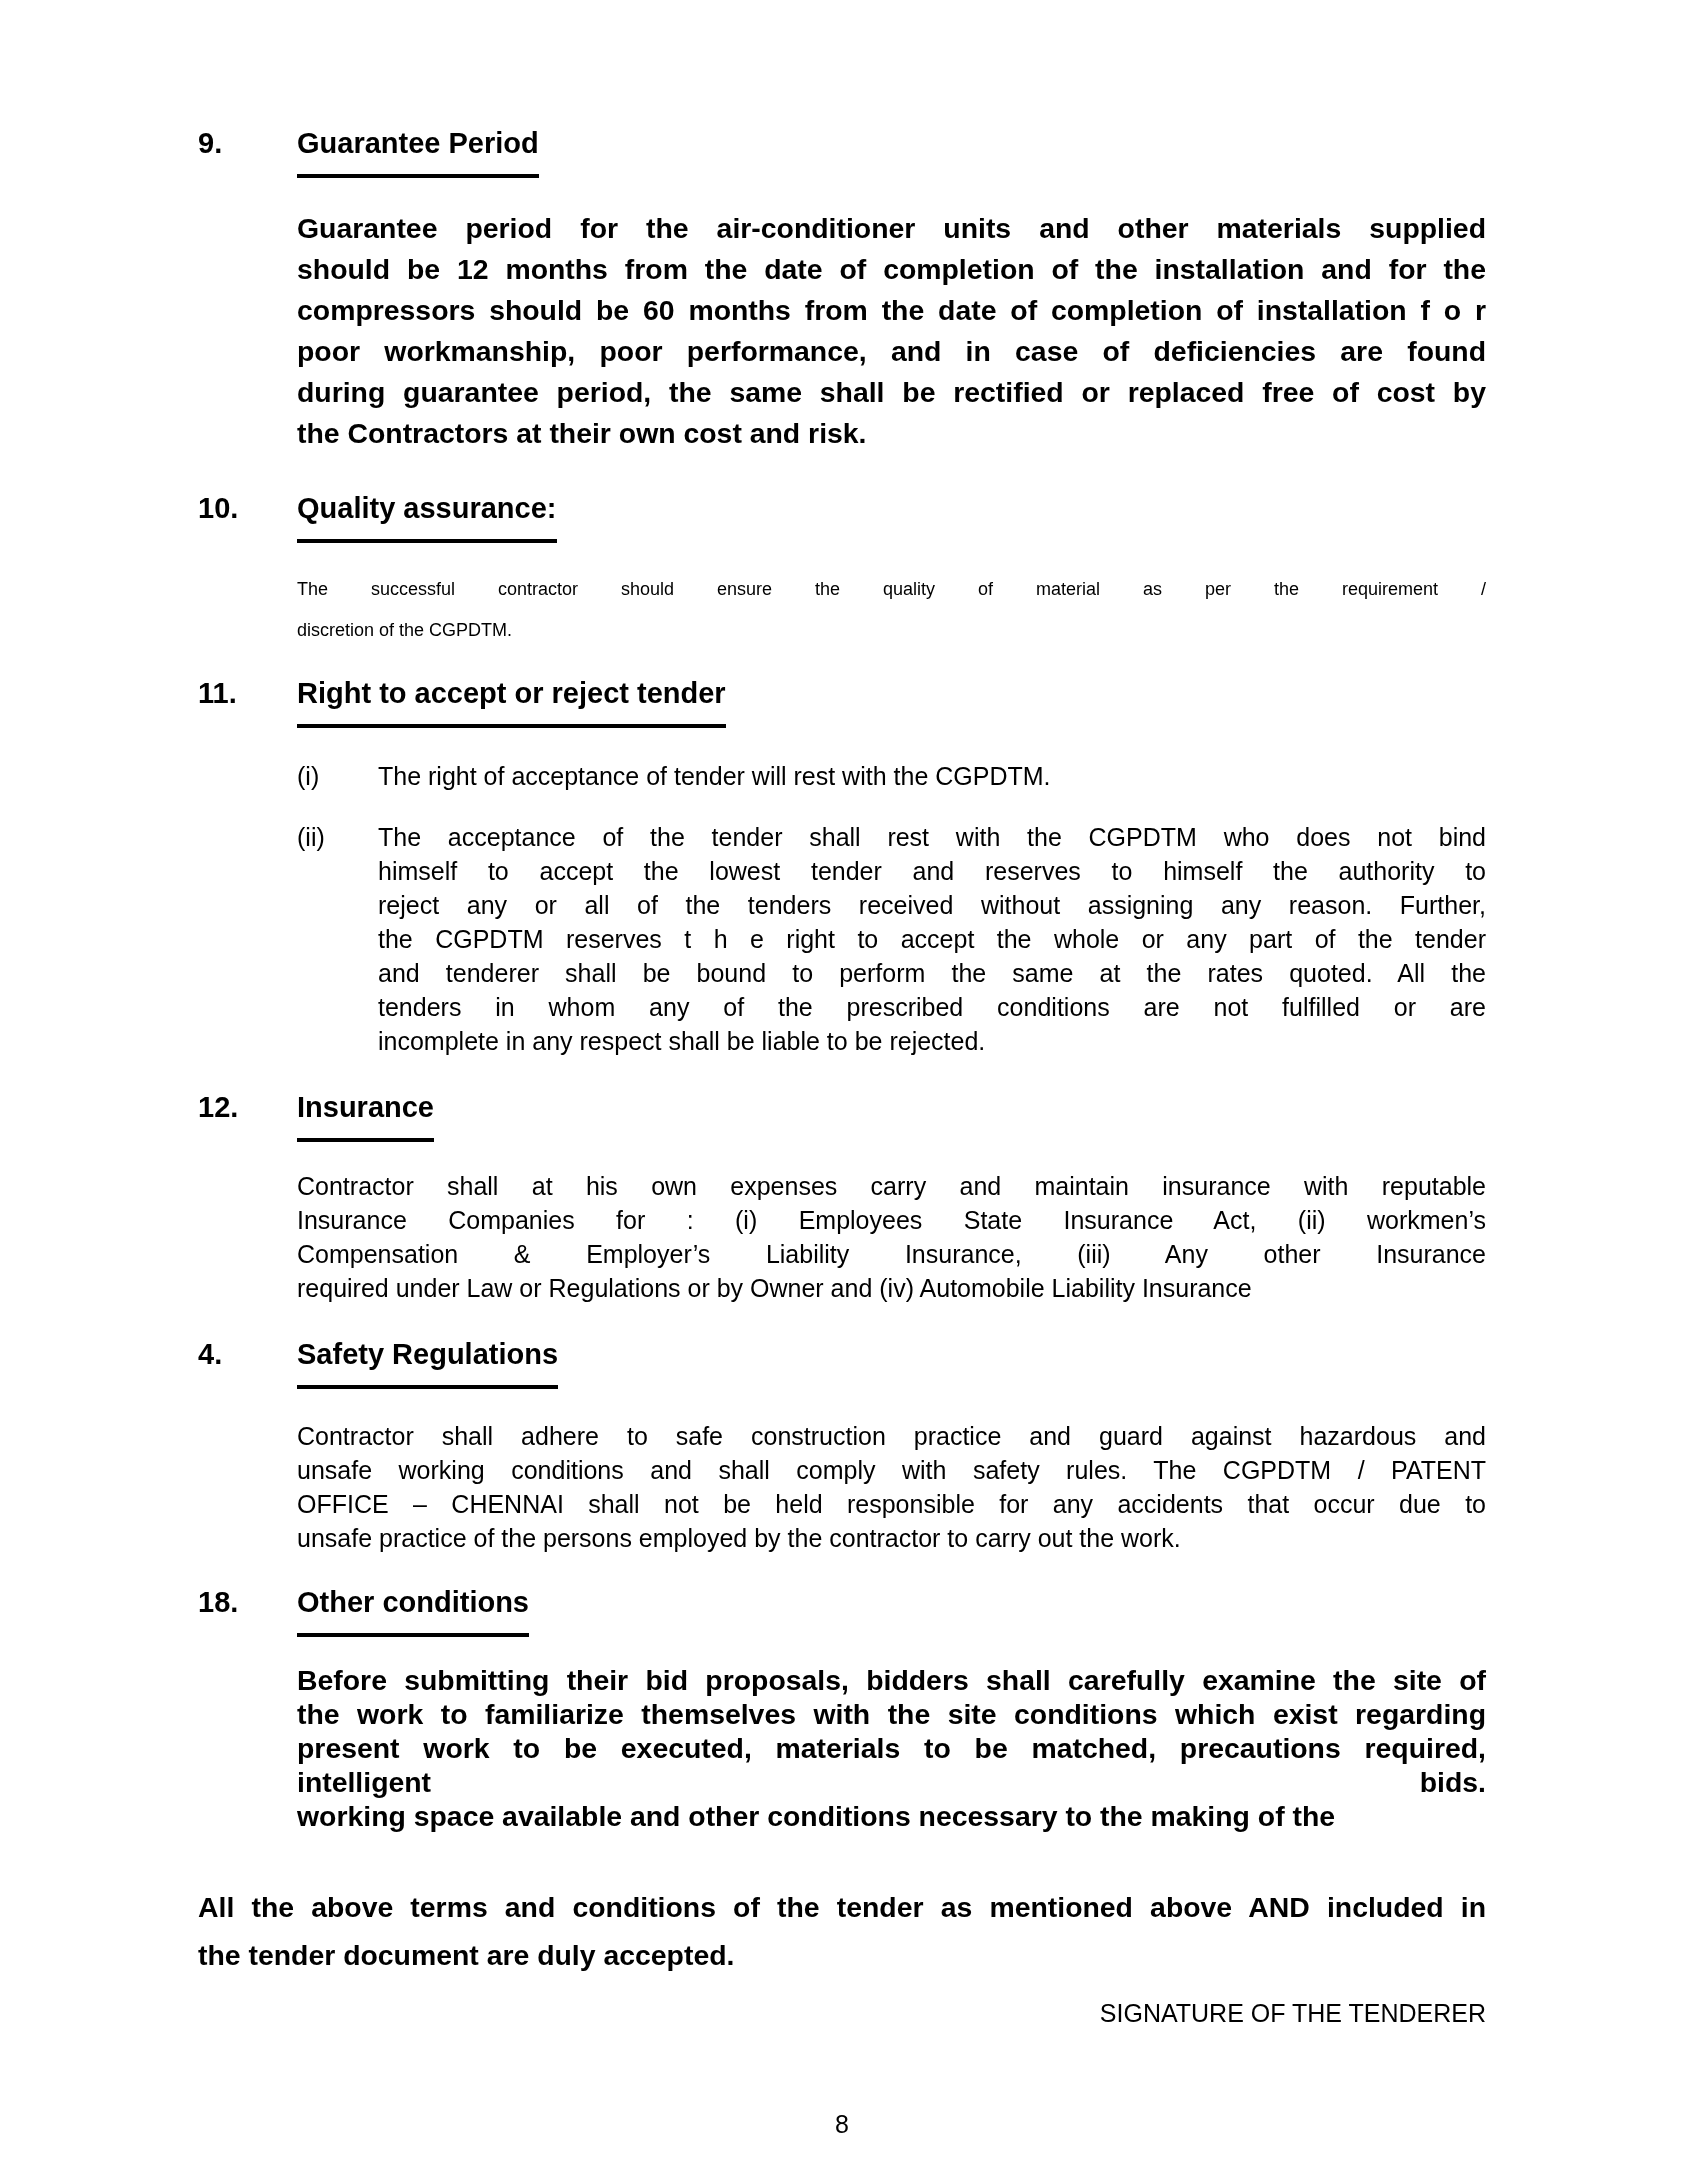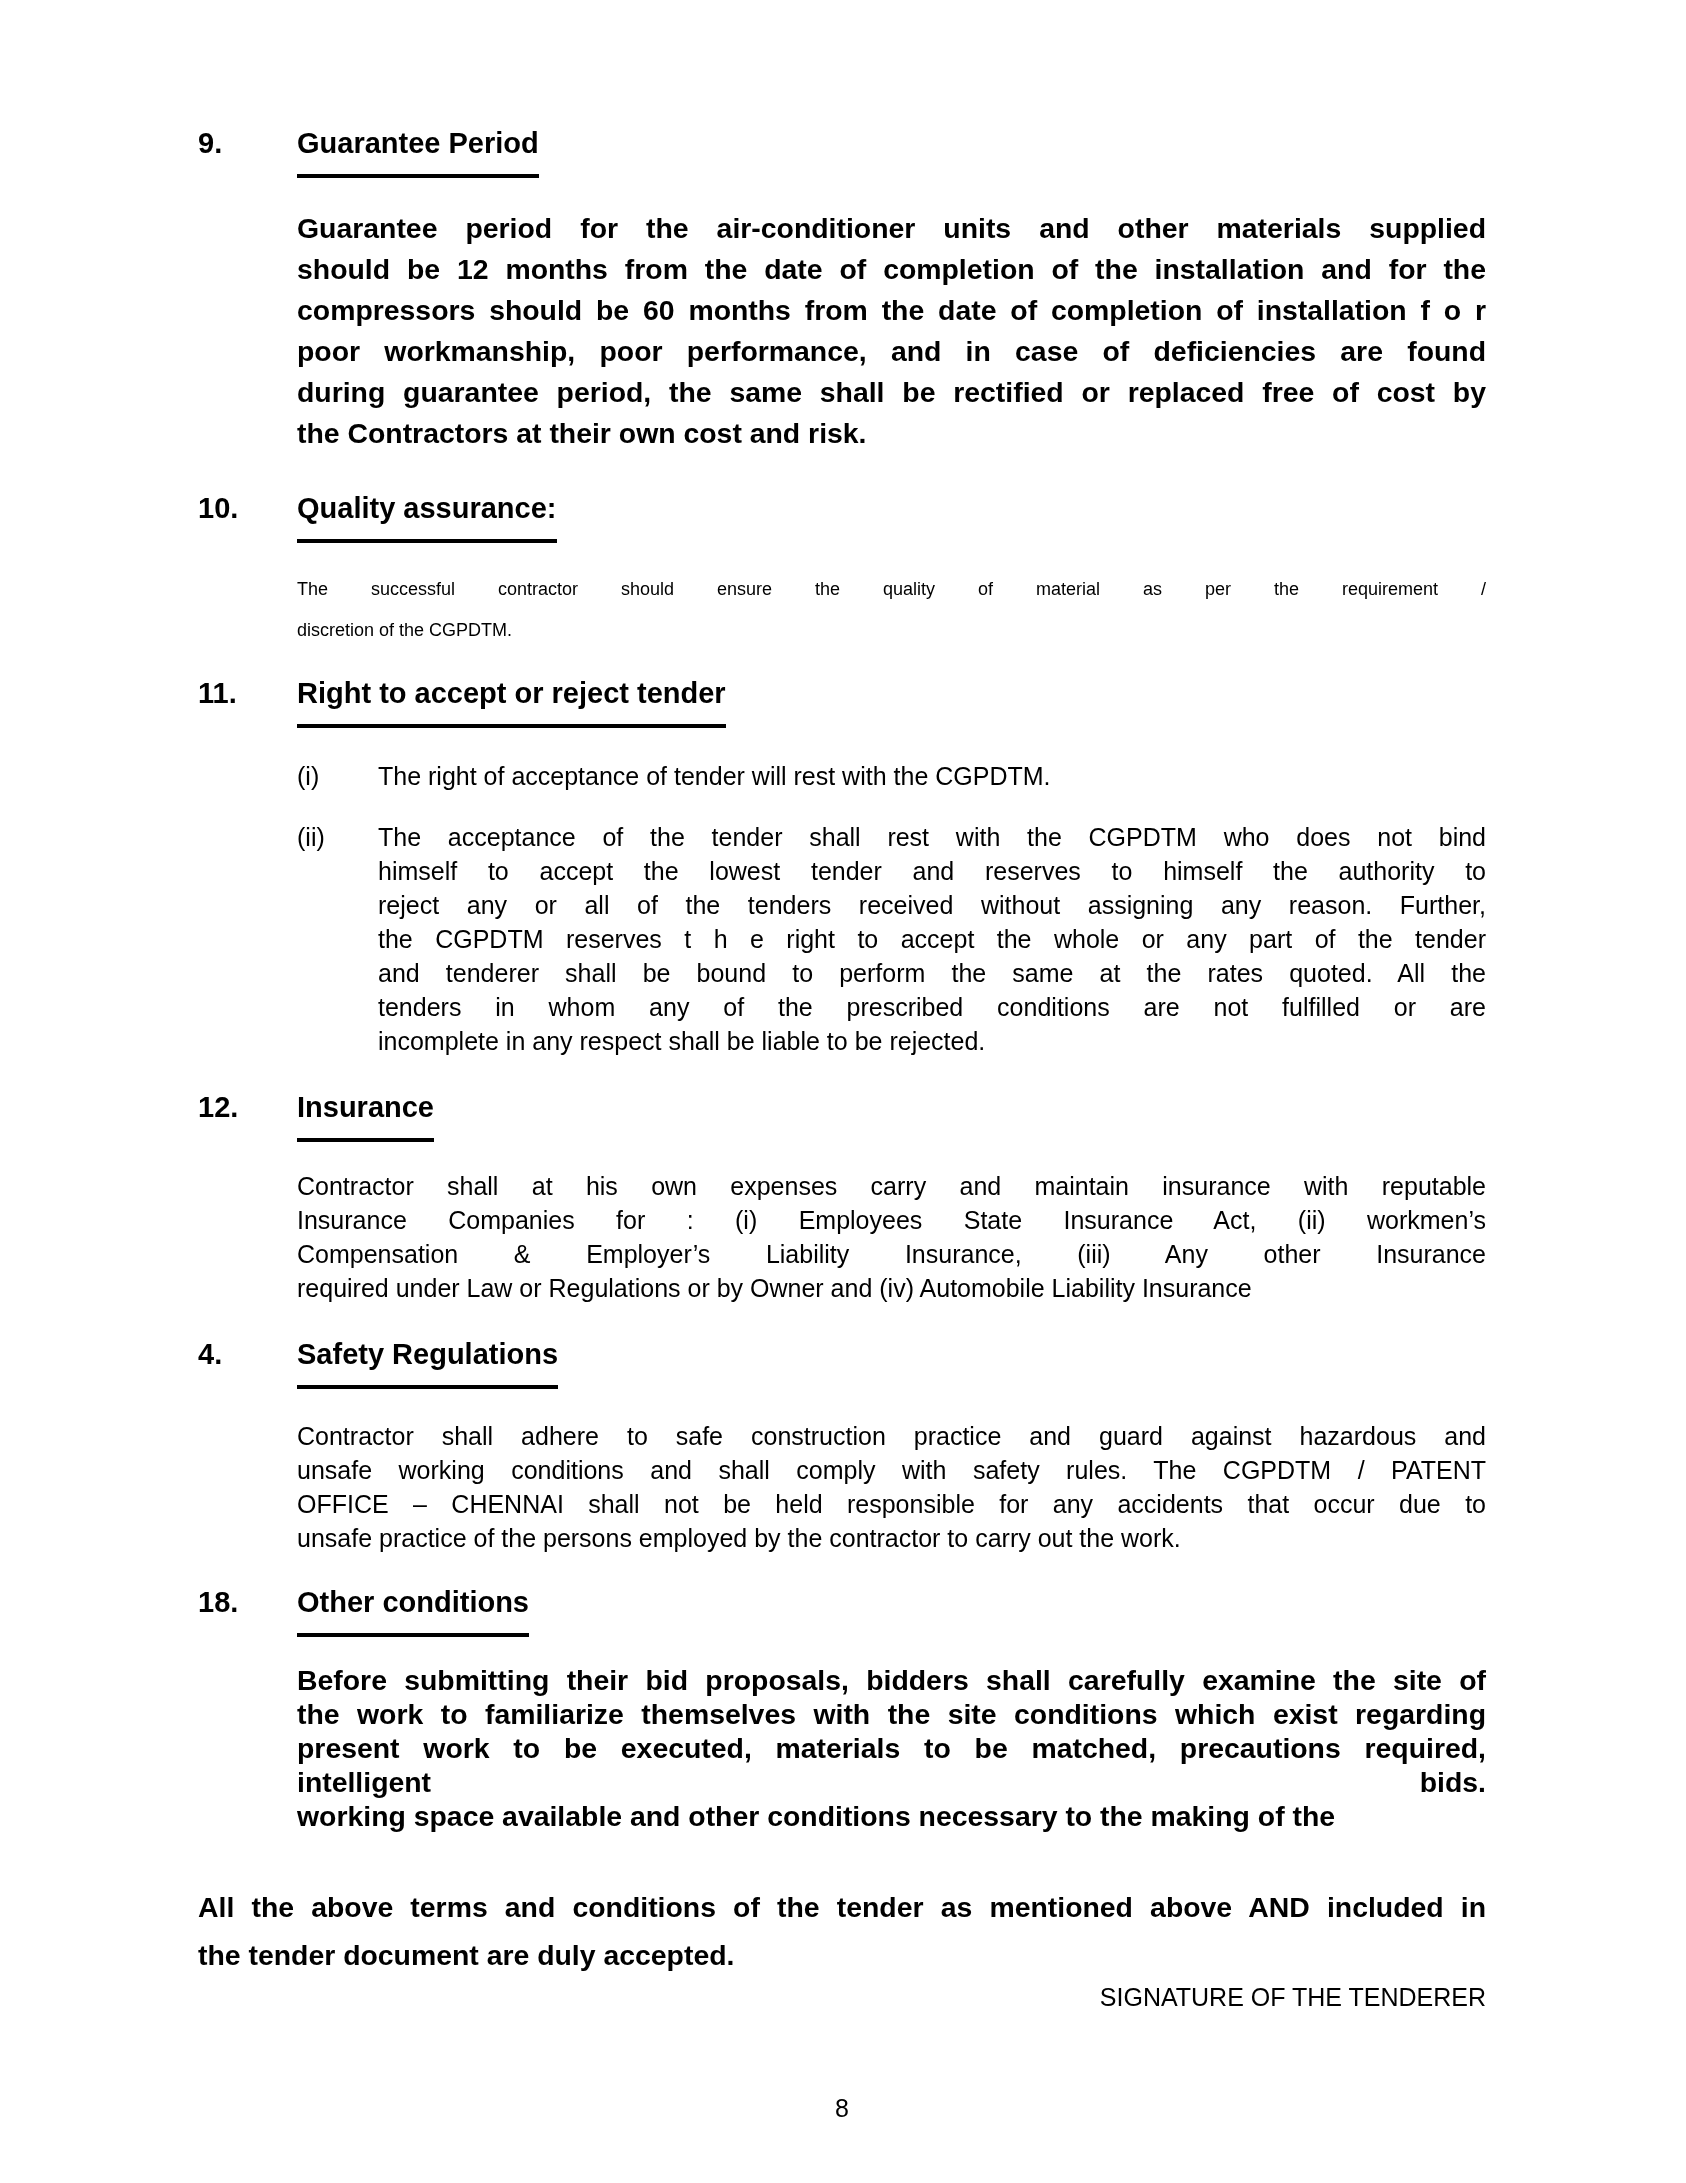--- a/index.html
+++ b/index.html
@@ -168,18 +168,18 @@
         <div class="tline">intelligent bids.</div>
         <div class="tline">working space available and other conditions necessary to the making of the</div>
       </div>
   </div>
 
   <div class="closing p-bold-15w" style="margin-top:50px">
       <div class="tline">All the above terms and conditions of the tender as mentioned above AND included in</div>
       <div class="tline">the tender document are duly accepted.</div>
     </div>
 
-  <div class="signature" style="margin-top:1px">SIGNATURE OF THE TENDERER</div>
+  <div class="signature" style="margin-top:17px">SIGNATURE OF THE TENDERER</div>
 
   <div class="pagenum" style="margin-top:77px">8</div>
 
 </div>
 
 
 </body></html>

